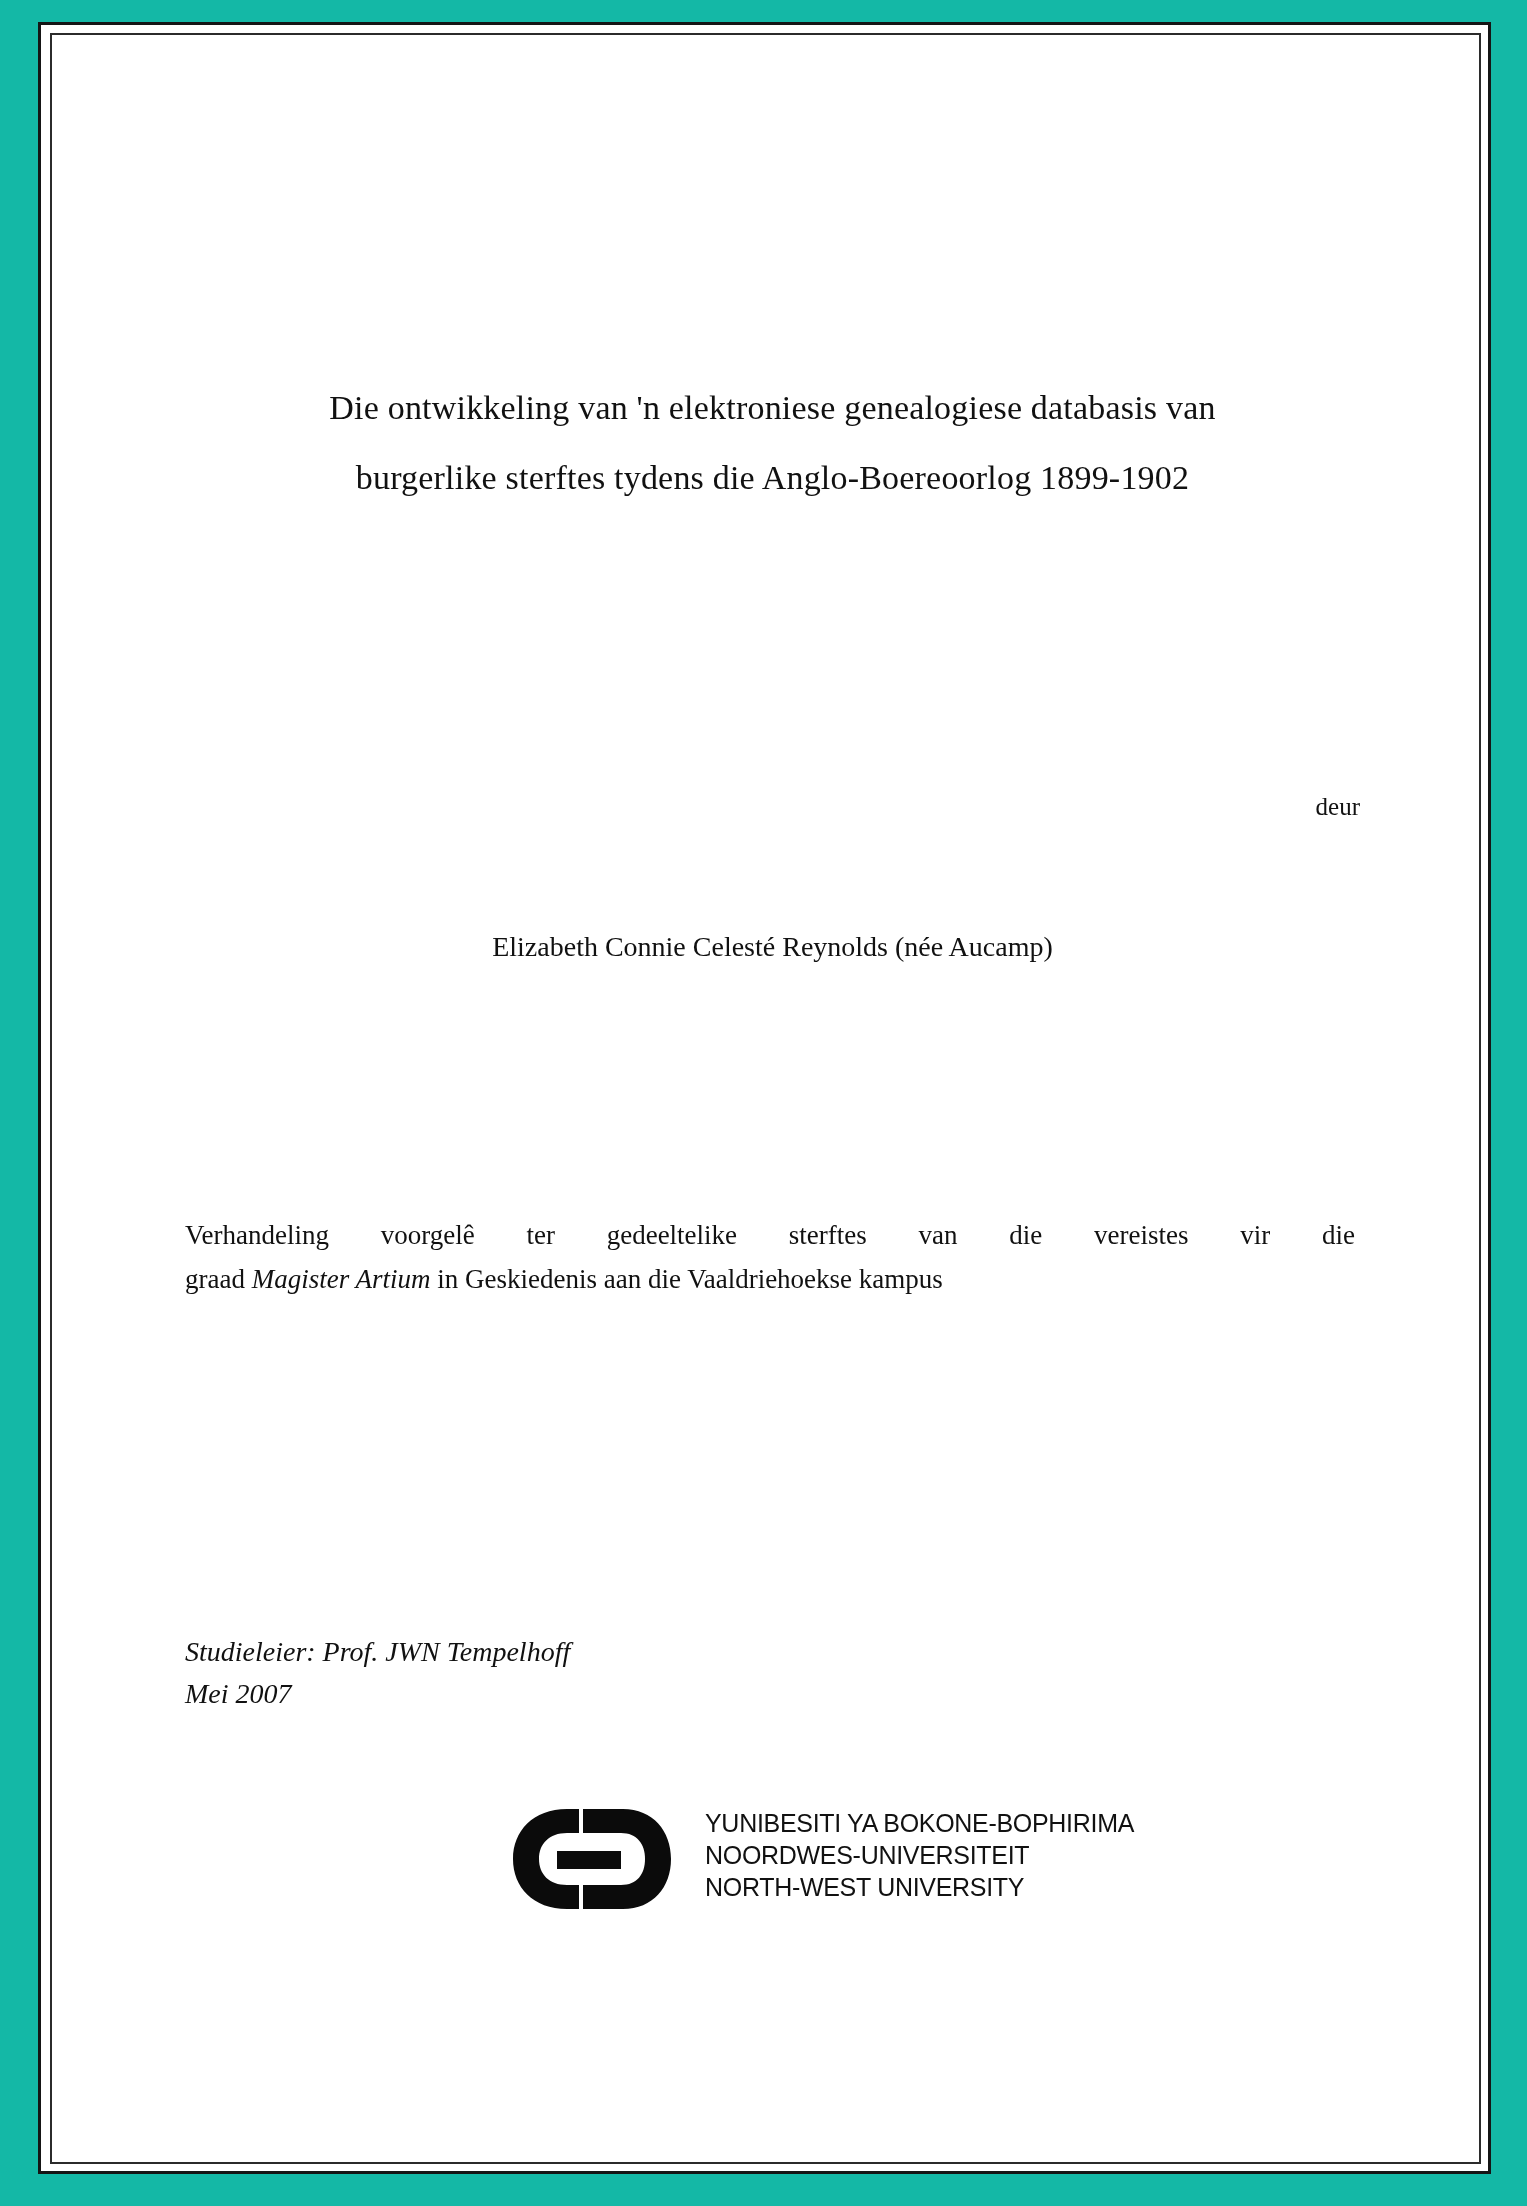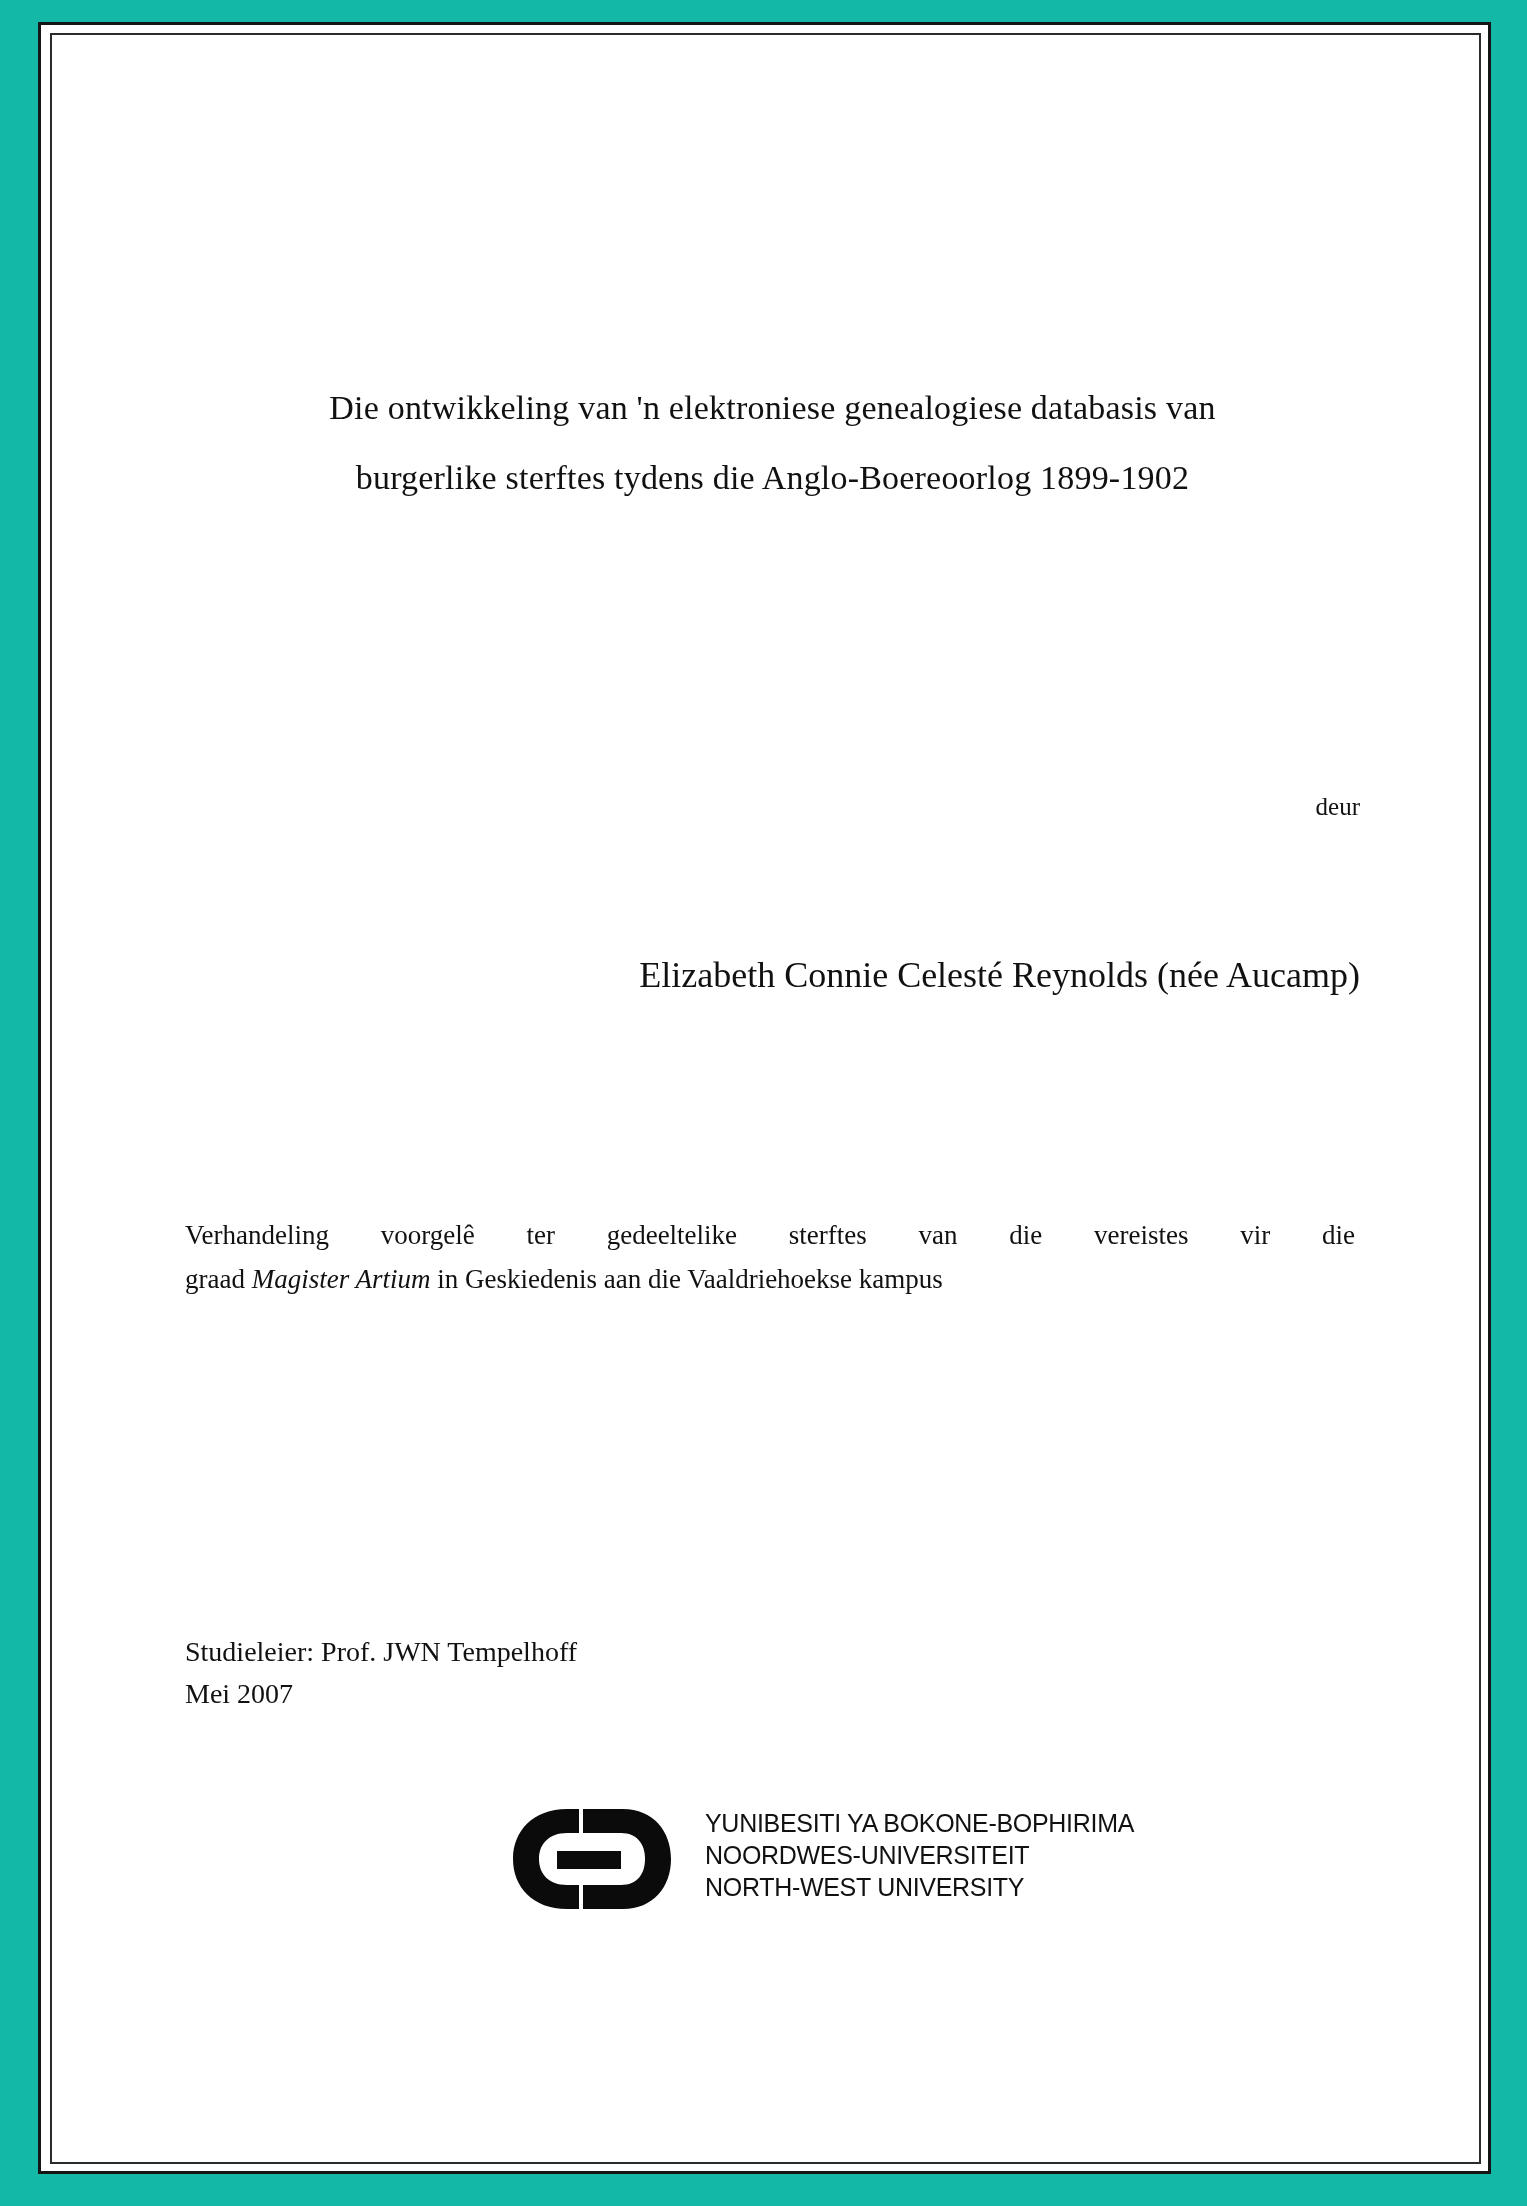--- a/index.html
+++ b/index.html
@@ -74,24 +74,24 @@
     left: 135px;
     top: 760px;
     width: 1175px;
     text-align: right;
     font-size: 25px;
   }
 
   .author {
     position: absolute;
     left: 135px;
-    top: 921px;
+    top: 898px;
     width: 1175px;
-    text-align: right;
-    font-size: 36px;
+    text-align: center;
+    font-size: 28px;
   }
 
   .statement {
     position: absolute;
     left: 135px;
     top: 1180px;
     width: 1170px;
     font-size: 27px;
     line-height: 44px;
   }
@@ -106,20 +106,21 @@
   }
 
   .supervisor {
     position: absolute;
     left: 135px;
     top: 1598px;
     width: 900px;
     font-size: 28px;
     line-height: 42px;
     text-align: left;
+    font-style: italic;
   }
 
   
   .logo-area {
     position: absolute;
     left: 455px;
     top: 1768px;
     width: 620px;
     height: 120px;
   }

